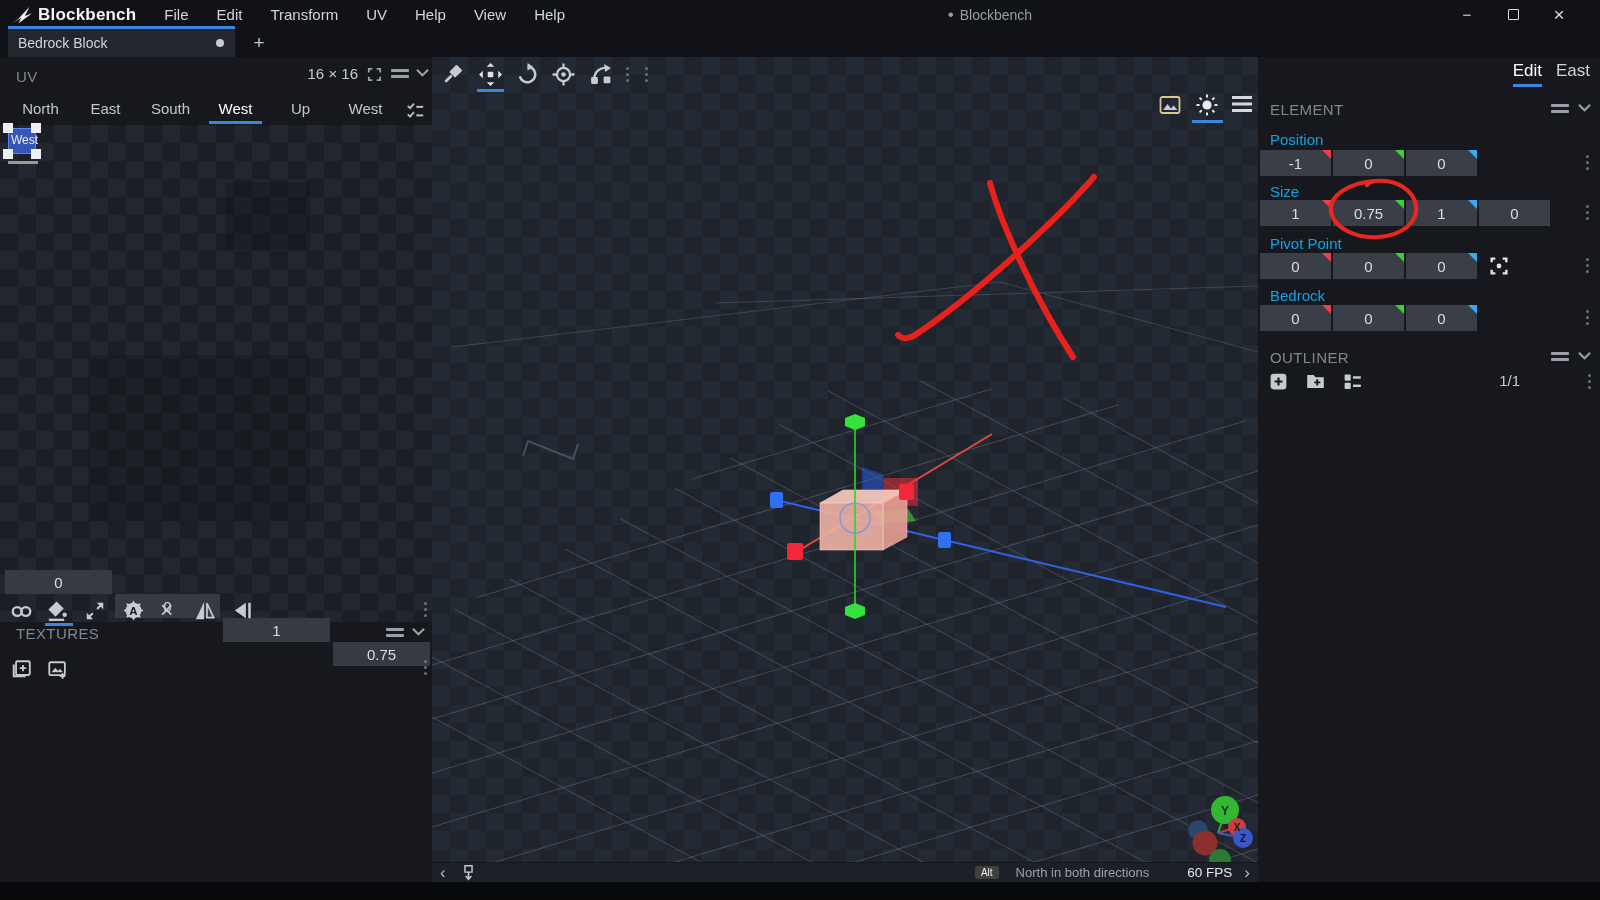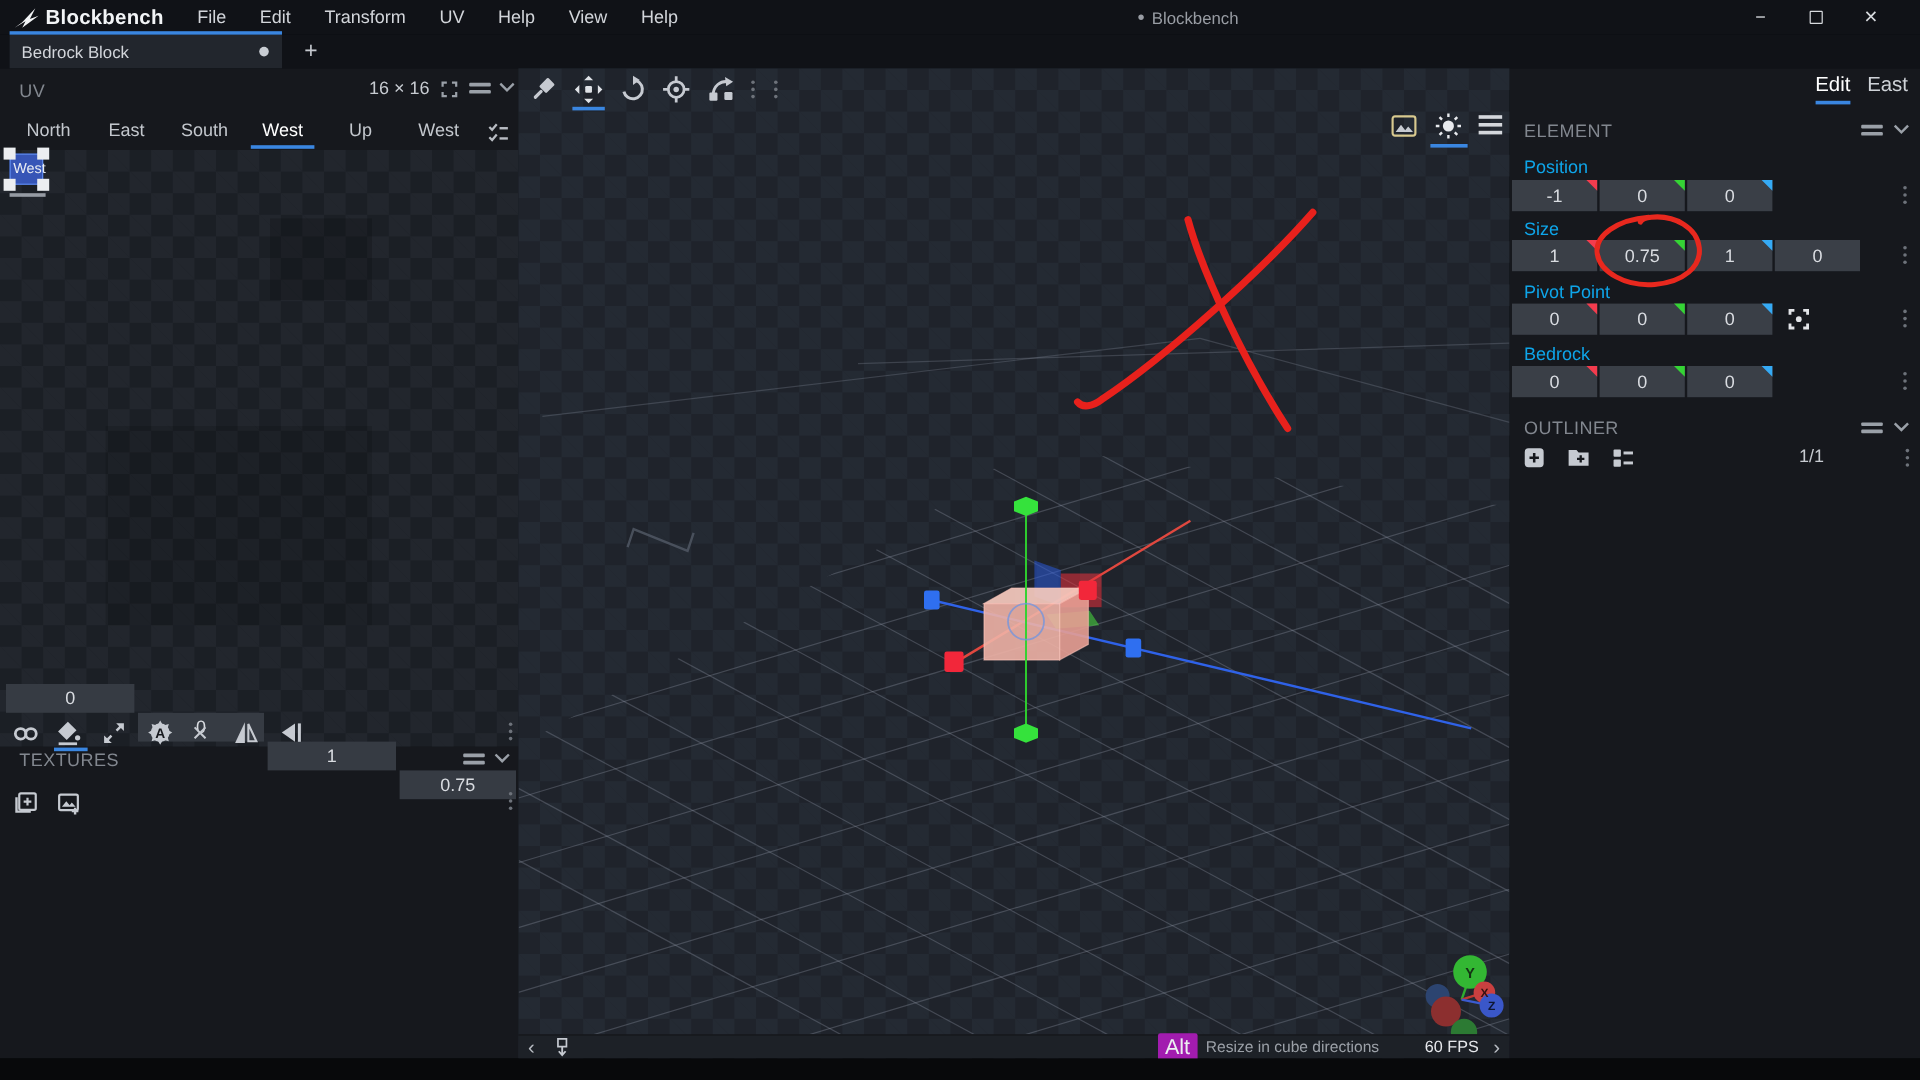--- a/index.html
+++ b/index.html
@@ -47,21 +47,21 @@
   .in-box{background:#363b43;color:#d9dce1;font-size:15px;display:flex;align-items:center;justify-content:center;position:relative}
   .rp-label{font-size:15px;color:#0ea5e9}
   .rp-row{position:absolute;left:2px;display:flex;gap:2px}
   .rp-box{width:71px;height:26px;background:#3a3f47;color:#d9dce1;font-size:15px;display:flex;align-items:center;justify-content:center;position:relative}
   .corner{position:absolute;top:0;right:0;width:0;height:0;border-left:9px solid transparent}
   .blue-ul{position:absolute;height:3px;background:#3a86e0}
   
   .outliner-row{position:absolute;left:0;top:344px;width:342px;height:28px;background:#3d434c;display:flex;align-items:center;color:#e6e8eb;font-size:15px}
   
   .statusbar{position:absolute;left:0;top:805px;width:826px;height:20px;background:#1d2127;display:flex;align-items:center;font-size:13px;color:#9ca1a8;border-top:1px solid #14161a}
-  .alt-badge{background:#a21caf;color:#eceef1;font-size:18px;padding:1px 6px;border-radius:2px;margin-right:7px}
+  .alt-badge{background:#404040;color:#eceef1;font-size:10px;padding:1px 6px;border-radius:2px;margin-right:17px}
   .bottom-strip{position:absolute;left:0;top:882px;width:1600px;height:18px;background:#08090b}
   .mode-tab{font-size:17px;color:#cfd3d8;padding-bottom:3px}
   .mode-tab.active{color:#fff;border-bottom:3px solid #3a86e0}
 </style>
 </head>
 <body>
 
 <div id="app">
 
   <div class="menubar">
@@ -406,21 +406,21 @@
     <div class="statusbar">
       <span style="margin-left:8px;font-size:17px;color:#b8bcc3;line-height:14px">‹</span>
       <span class="icon" style="margin-left:14px">
         <svg width="17" height="17" viewBox="0 0 24 24">
             <path d="M7 2.5h10v9H7z" fill="none" stroke="#c6cad1" stroke-width="2"></path>
             <path d="M12 11v9.5M8 17l4 4.5 4-4.5" fill="none" stroke="#c6cad1" stroke-width="2.2"></path>
           </svg>
       </span>
       <span style="flex:1"></span>
       <span class="alt-badge">Alt</span>
-      <span>Resize in cube directions</span>
+      <span>North in both directions</span>
       <span style="width:38px"></span>
       <span style="color:#e6e8ec;font-size:13.5px">60 FPS</span>
       <span style="margin:0 8px 0 12px;font-size:17px;color:#b8bcc3;line-height:14px">›</span>
     </div>
   </div>
 
   <div class="right-panel">
 
     <div class="abs" style="right:10px;top:4px;display:flex;gap:14px">
       <span class="mode-tab active">Edit</span>

